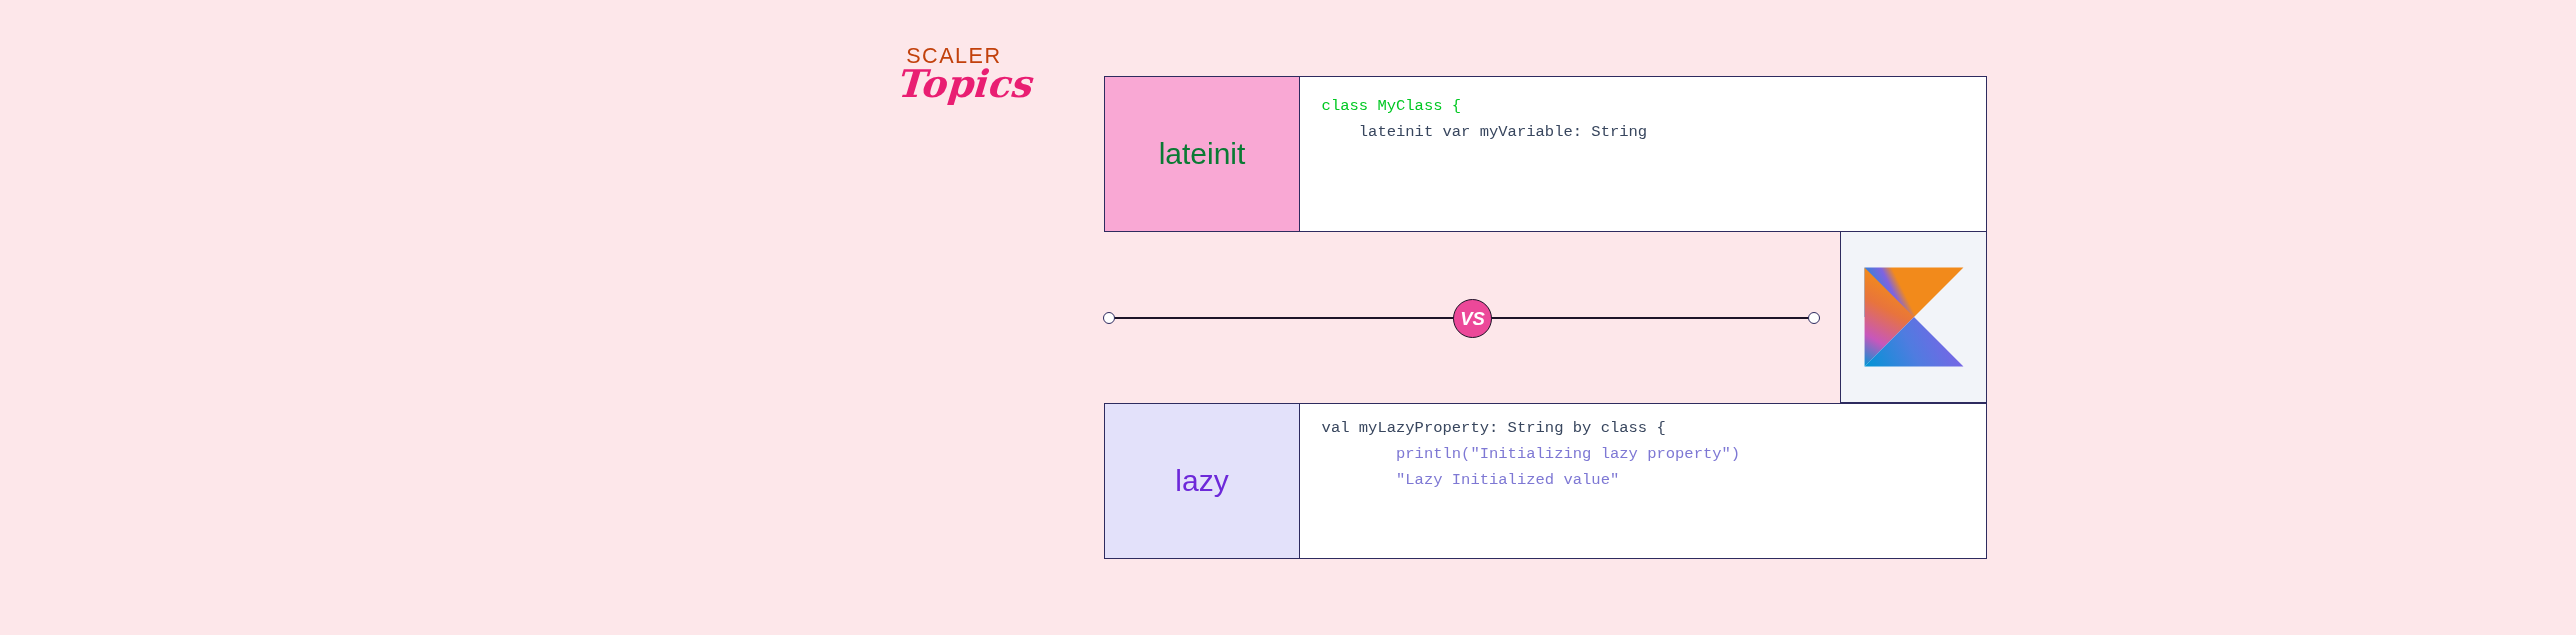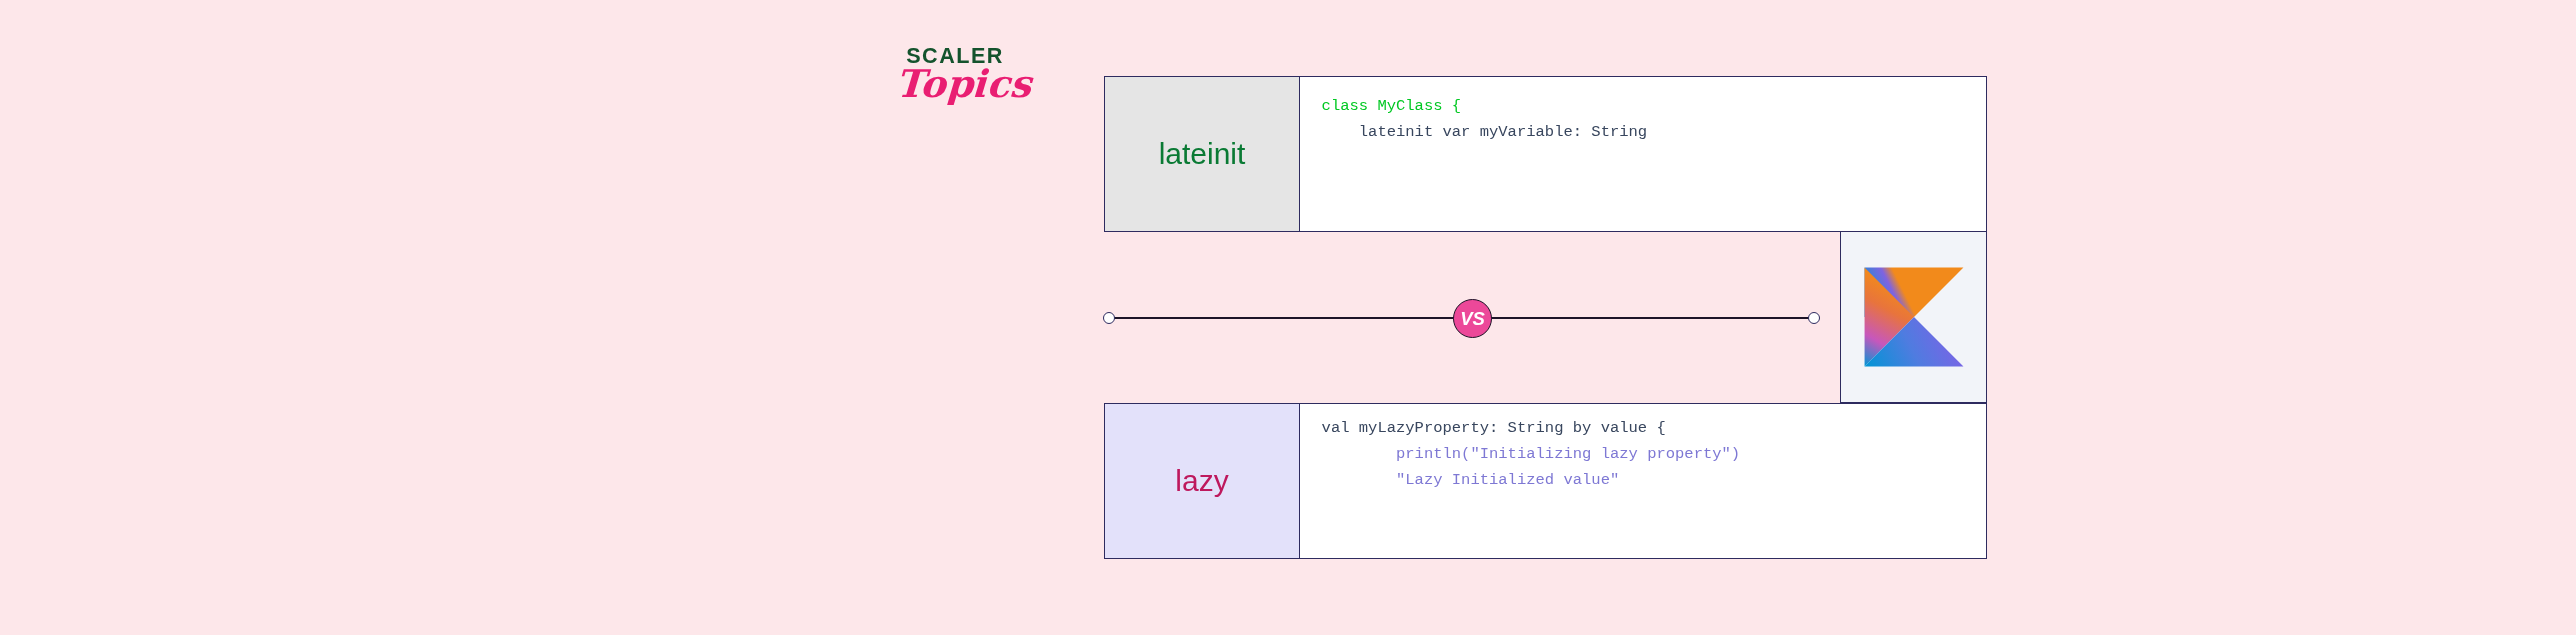--- a/index.html
+++ b/index.html
@@ -16,24 +16,24 @@
   
   #logo {
     position: absolute;
     left: 899px;
     top: 45px;
     width: 124px;
     height: 82px;
   }
   #logo-scaler {
     font-family: "Liberation Sans", sans-serif;
-    font-weight: 700;
+    font-weight: 400;
     font-size: 21.6px;
     letter-spacing: 1.5px;
-    color: #14532d;
+    color: #c2410c;
     line-height: 1;
     position: absolute;
     left: 7.2px;
     top: 0px;
   }
   #logo-topics {
     font-family: "DejaVu Serif", serif;
     font-style: italic;
     font-weight: 700;
     font-size: 38px;
@@ -77,37 +77,37 @@
   }
 
   
   #panel-lateinit {
     left: 1104px;
     top: 76px;
     width: 883px;
     height: 156px;
   }
   #panel-lateinit .panel-label {
-    background: #e5e5e5;
+    background: #f9a8d4;
     color: #0a7a34;
   }
   .code-green { color: #00c822; }
   .code-slate { color: #38465e; }
   .code-purple { color: #7e78d4; }
 
   
   #panel-lazy {
     left: 1104px;
     top: 403px;
     width: 883px;
     height: 156px;
   }
   #panel-lazy .panel-label {
     background: #e3e1fa;
-    color: #be185d;
+    color: #6d28d9;
   }
   #panel-lazy .panel-code { padding-top: 11.3px; }
 
   
   #kotlin-box {
     position: absolute;
     left: 1840px;
     top: 231px;
     width: 147px;
     height: 172px;
@@ -236,17 +236,17 @@
 
       <polygon points="2,2 2,58 30,30" fill="url(#kgradLeft)"></polygon>
 
       <polygon points="2,58 58,58 30,30" fill="url(#kgradBot)"></polygon>
     </svg>
   </span>
 </div>
 
 <div class="panel" id="panel-lazy">
   <div class="panel-label">lazy</div>
-  <div class="panel-code"><span class="code-slate">val myLazyProperty: String by value {</span>
+  <div class="panel-code"><span class="code-slate">val myLazyProperty: String by class {</span>
 <span class="code-purple">        println("Initializing lazy property")</span>
 <span class="code-purple">        "Lazy Initialized value"</span></div>
 </div>
 
 
 </body></html>

